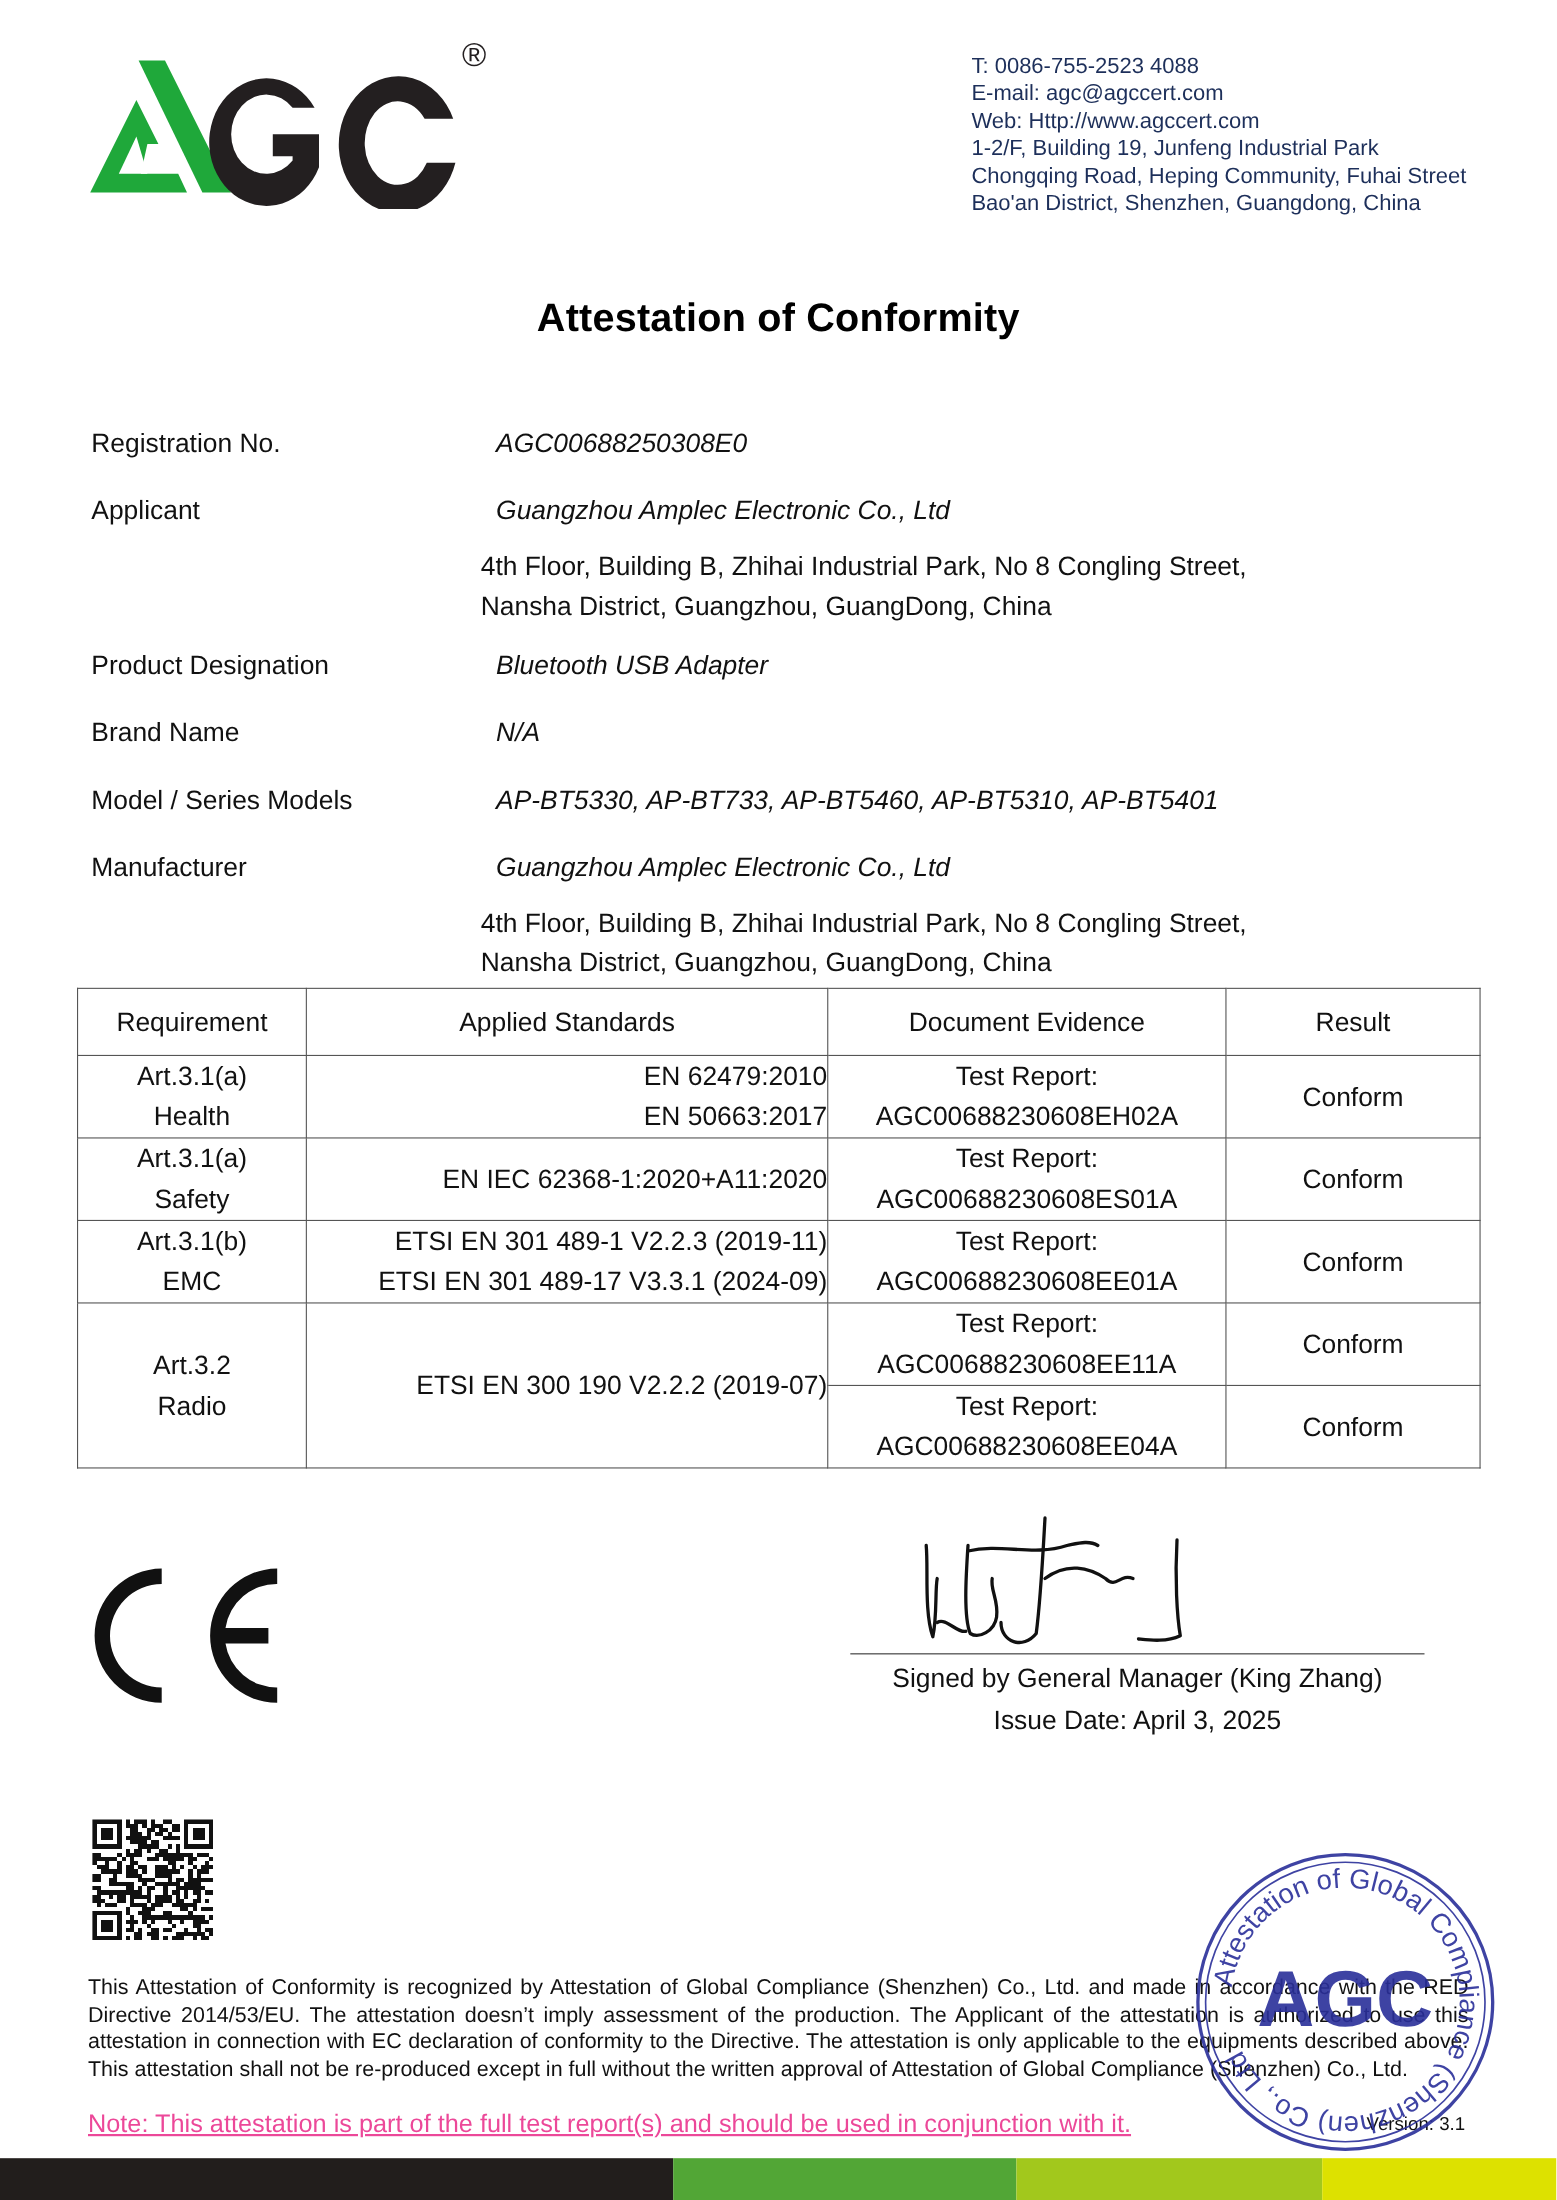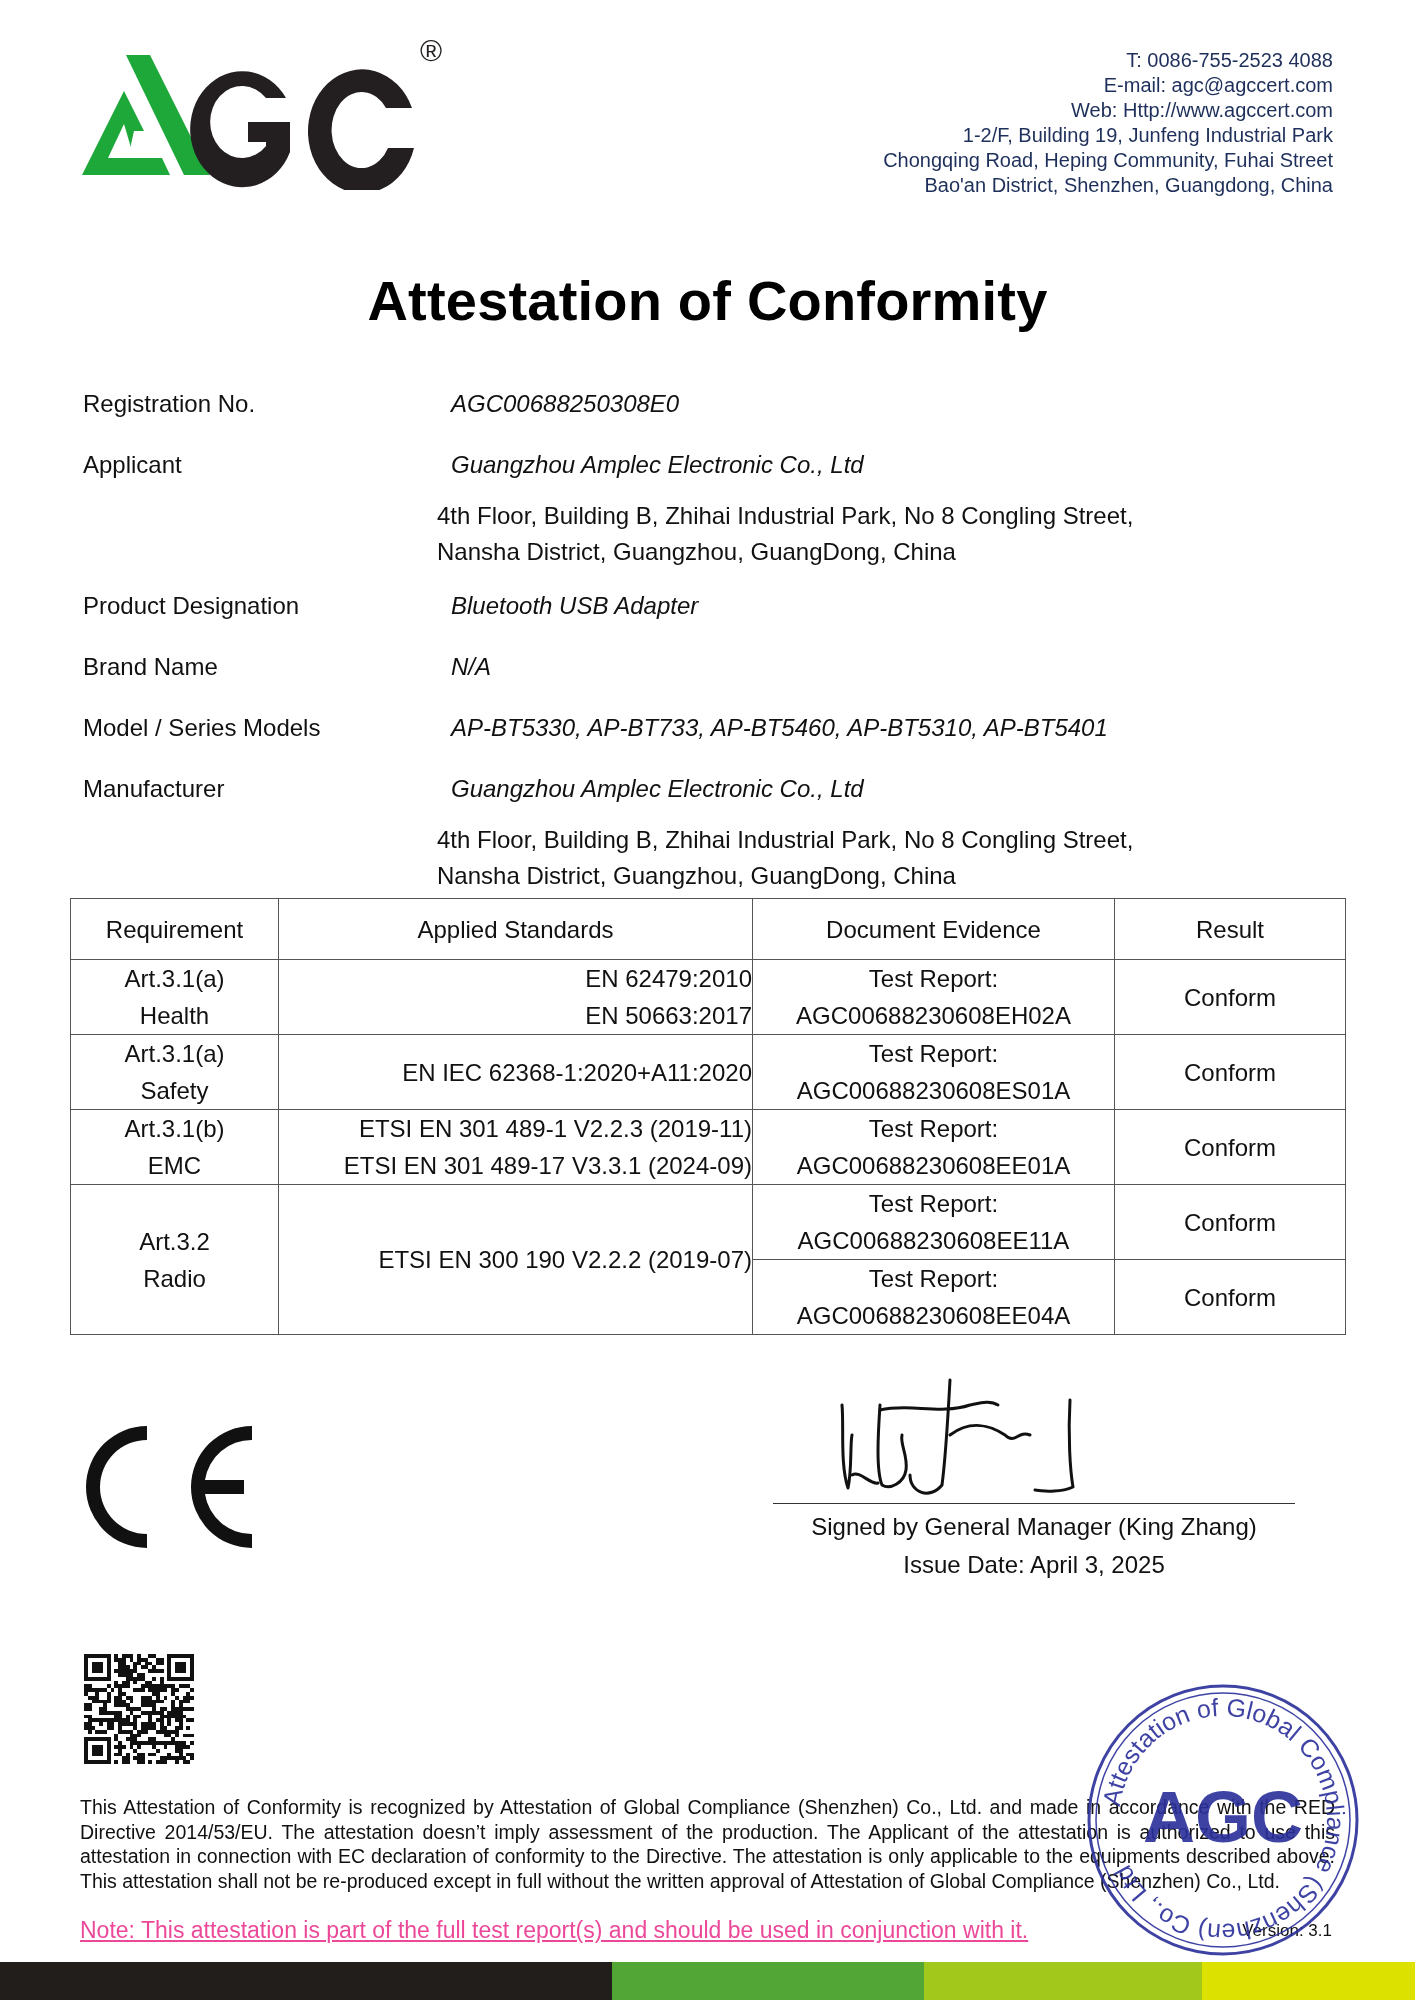--- a/index.html
+++ b/index.html
@@ -3,25 +3,25 @@
 <meta charset="utf-8">
 <style>
   html, body { margin:0; padding:0; background:#ffffff; }
   body { width:1415px; height:2000px; position:relative; overflow:hidden;
          font-family:"Liberation Sans", sans-serif; color:#111; }
   .abs { position:absolute; }
 
   
   #logo { left:80px; top:40px; width:380px; height:150px; }
   
-  #contact { right:82px; top:48px; text-align:right; color:#1d2f5a; font-size:20px; line-height:25px; }
+  #contact { right:82px; top:48px; text-align:left; color:#1d2f5a; font-size:20px; line-height:25px; }
   #contact div { white-space:nowrap; }
 
   
-  #title { left:0; width:1415px; top:268px; text-align:center; font-weight:bold; font-size:56px; letter-spacing:0.2px; color:#000; }
+  #title { left:0; width:1415px; top:268px; text-align:center; font-weight:bold; font-size:36px; letter-spacing:0.2px; color:#000; }
 
   
   .lbl { left:83px; font-size:24px; color:#111; }
   .val { left:451px; font-size:24px; color:#111; white-space:nowrap;font-style:italic; }
   .addr { left:437px; font-size:24px; line-height:36px; color:#111; white-space:nowrap; }
 
   
   #cert-table { left:70px; top:898px; width:1275px; border-collapse:collapse; table-layout:fixed; }
   #cert-table td, #cert-table th { border:1.5px solid #555; font-size:24px; font-weight:normal; color:#111; padding:0; line-height:37px; }
   #cert-table th { height:60px; text-align:center; }

